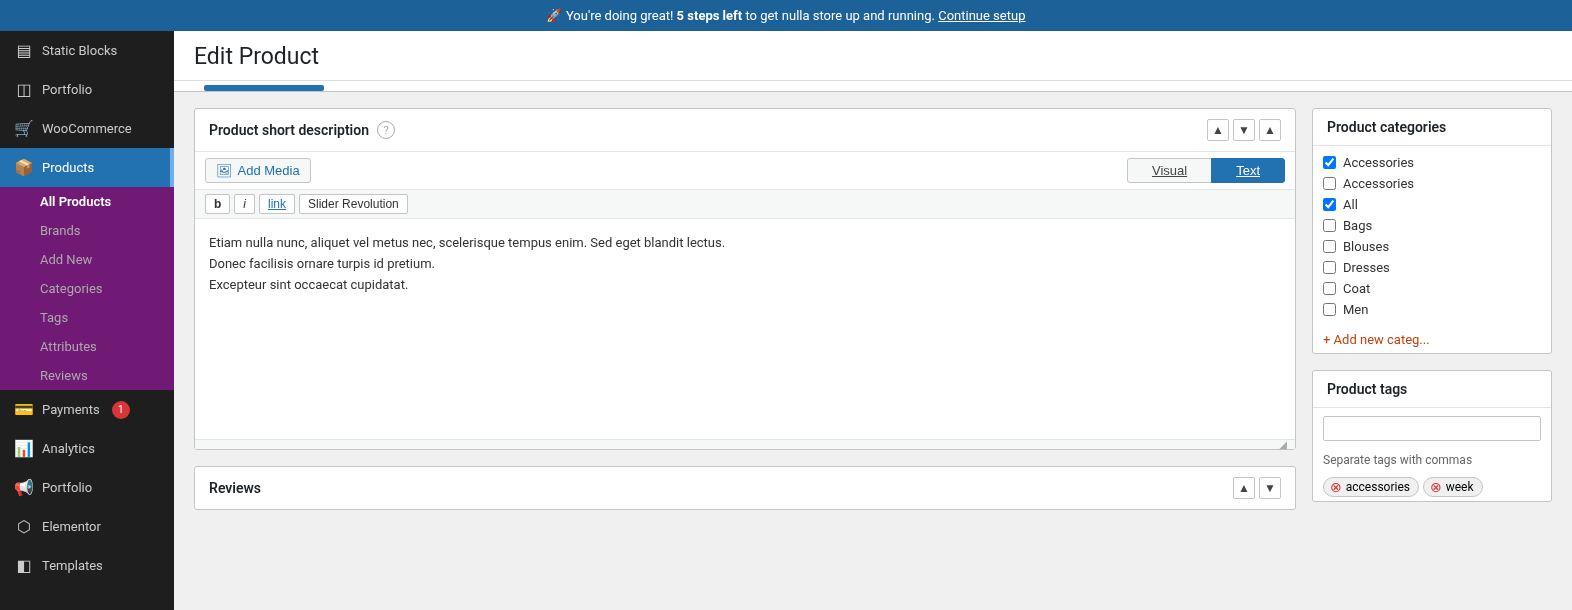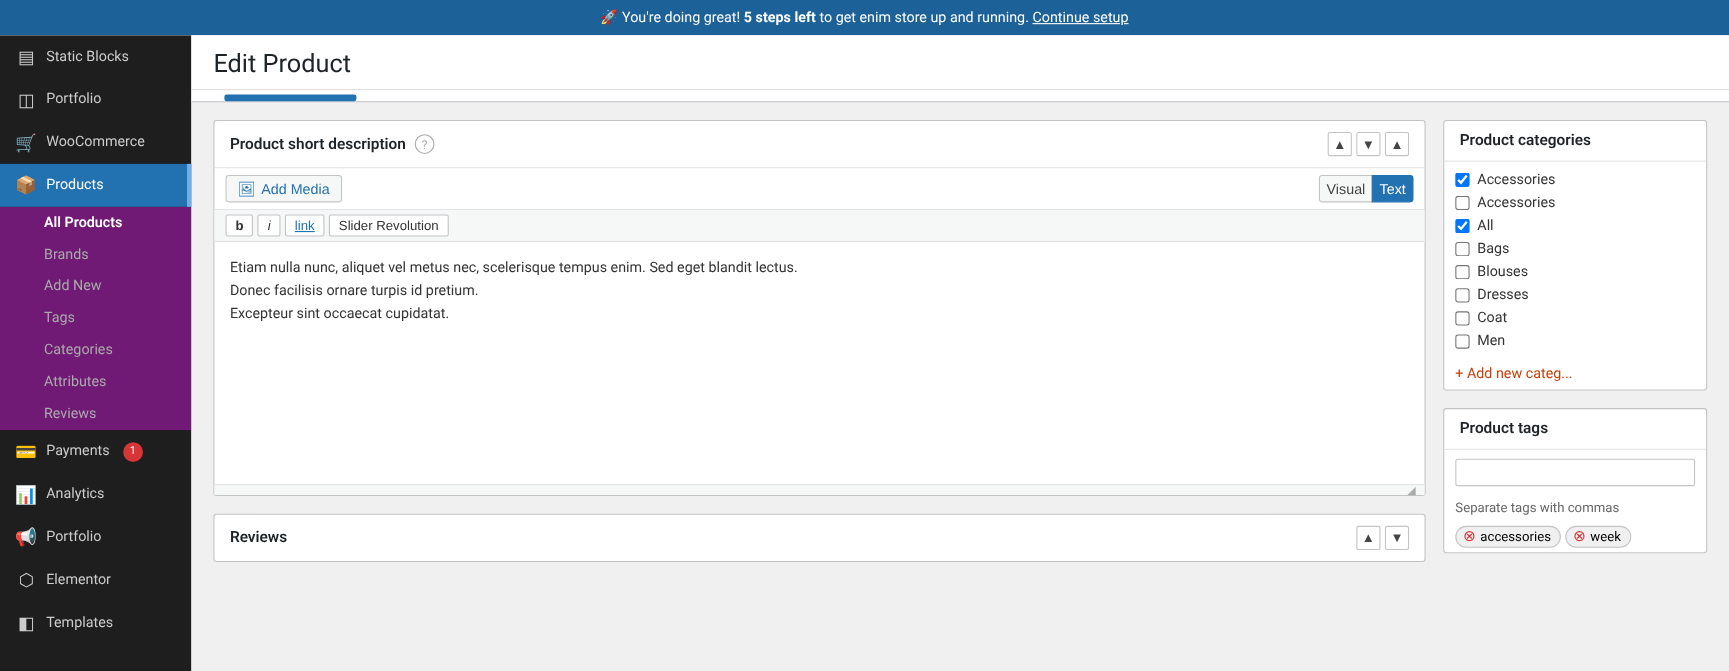--- a/index.html
+++ b/index.html
@@ -158,26 +158,27 @@
       border: 1px solid #c3c4c7;
       border-radius: 3px;
       padding: 4px 10px;
       font-size: 13px;
       cursor: pointer;
       display: flex; align-items: center; gap: 5px;
       color: #2271b1;
     }
     .editor-toolbar-right { display: flex; gap: 0; }
     .tab-btn {
-      padding: 4px 6px;
+      padding: 4px 24px;
       border: 1px solid #c3c4c7;
       background: #f6f7f7;
       font-size: 13px;
       cursor: pointer;
       color: #444;
+      text-decoration: underline;
     }
     .tab-btn:first-child { border-radius: 3px 0 0 3px; }
     .tab-btn:last-child { border-radius: 0 3px 3px 0; margin-left: -1px; }
     .tab-btn.active { background: #2271b1; color: #fff; border-color: #2271b1; }
 
     
     .format-toolbar {
       padding: 4px 10px;
       border-bottom: 1px solid #e2e4e7;
       display: flex;
@@ -294,21 +295,21 @@
       align-items: center;
     }
     .reviews-title { font-size: 14px; font-weight: 600; color: #1d2327; }
   </style>
 </head>
 <body>
 
 <div class="top-banner">
   <span>🚀 You're doing great!</span>
   <strong>5 steps left</strong>
-  <span>to get enim store up and running.</span>
+  <span>to get nulla store up and running.</span>
   <a>Continue setup</a>
 </div>
 
 <div class="main-layout">
 
   <div class="sidebar">
 
     <div class="sidebar-item">
       <span class="icon">▤</span>
       <span>Static Blocks</span>
@@ -326,22 +327,22 @@
 
     <div class="sidebar-item active">
       <span class="icon">📦</span>
       <span>Products</span>
     </div>
 
     <div class="sidebar-submenu">
       <div class="sidebar-subitem active-sub">All Products</div>
       <div class="sidebar-subitem">Brands</div>
       <div class="sidebar-subitem">Add New</div>
+      <div class="sidebar-subitem">Categories</div>
       <div class="sidebar-subitem">Tags</div>
-      <div class="sidebar-subitem">Categories</div>
       <div class="sidebar-subitem">Attributes</div>
       <div class="sidebar-subitem">Reviews</div>
     </div>
 
     <div class="sidebar-item">
       <span class="icon">💳</span>
       <span>Payments</span>
       <span class="sidebar-badge">1</span>
     </div>
 

